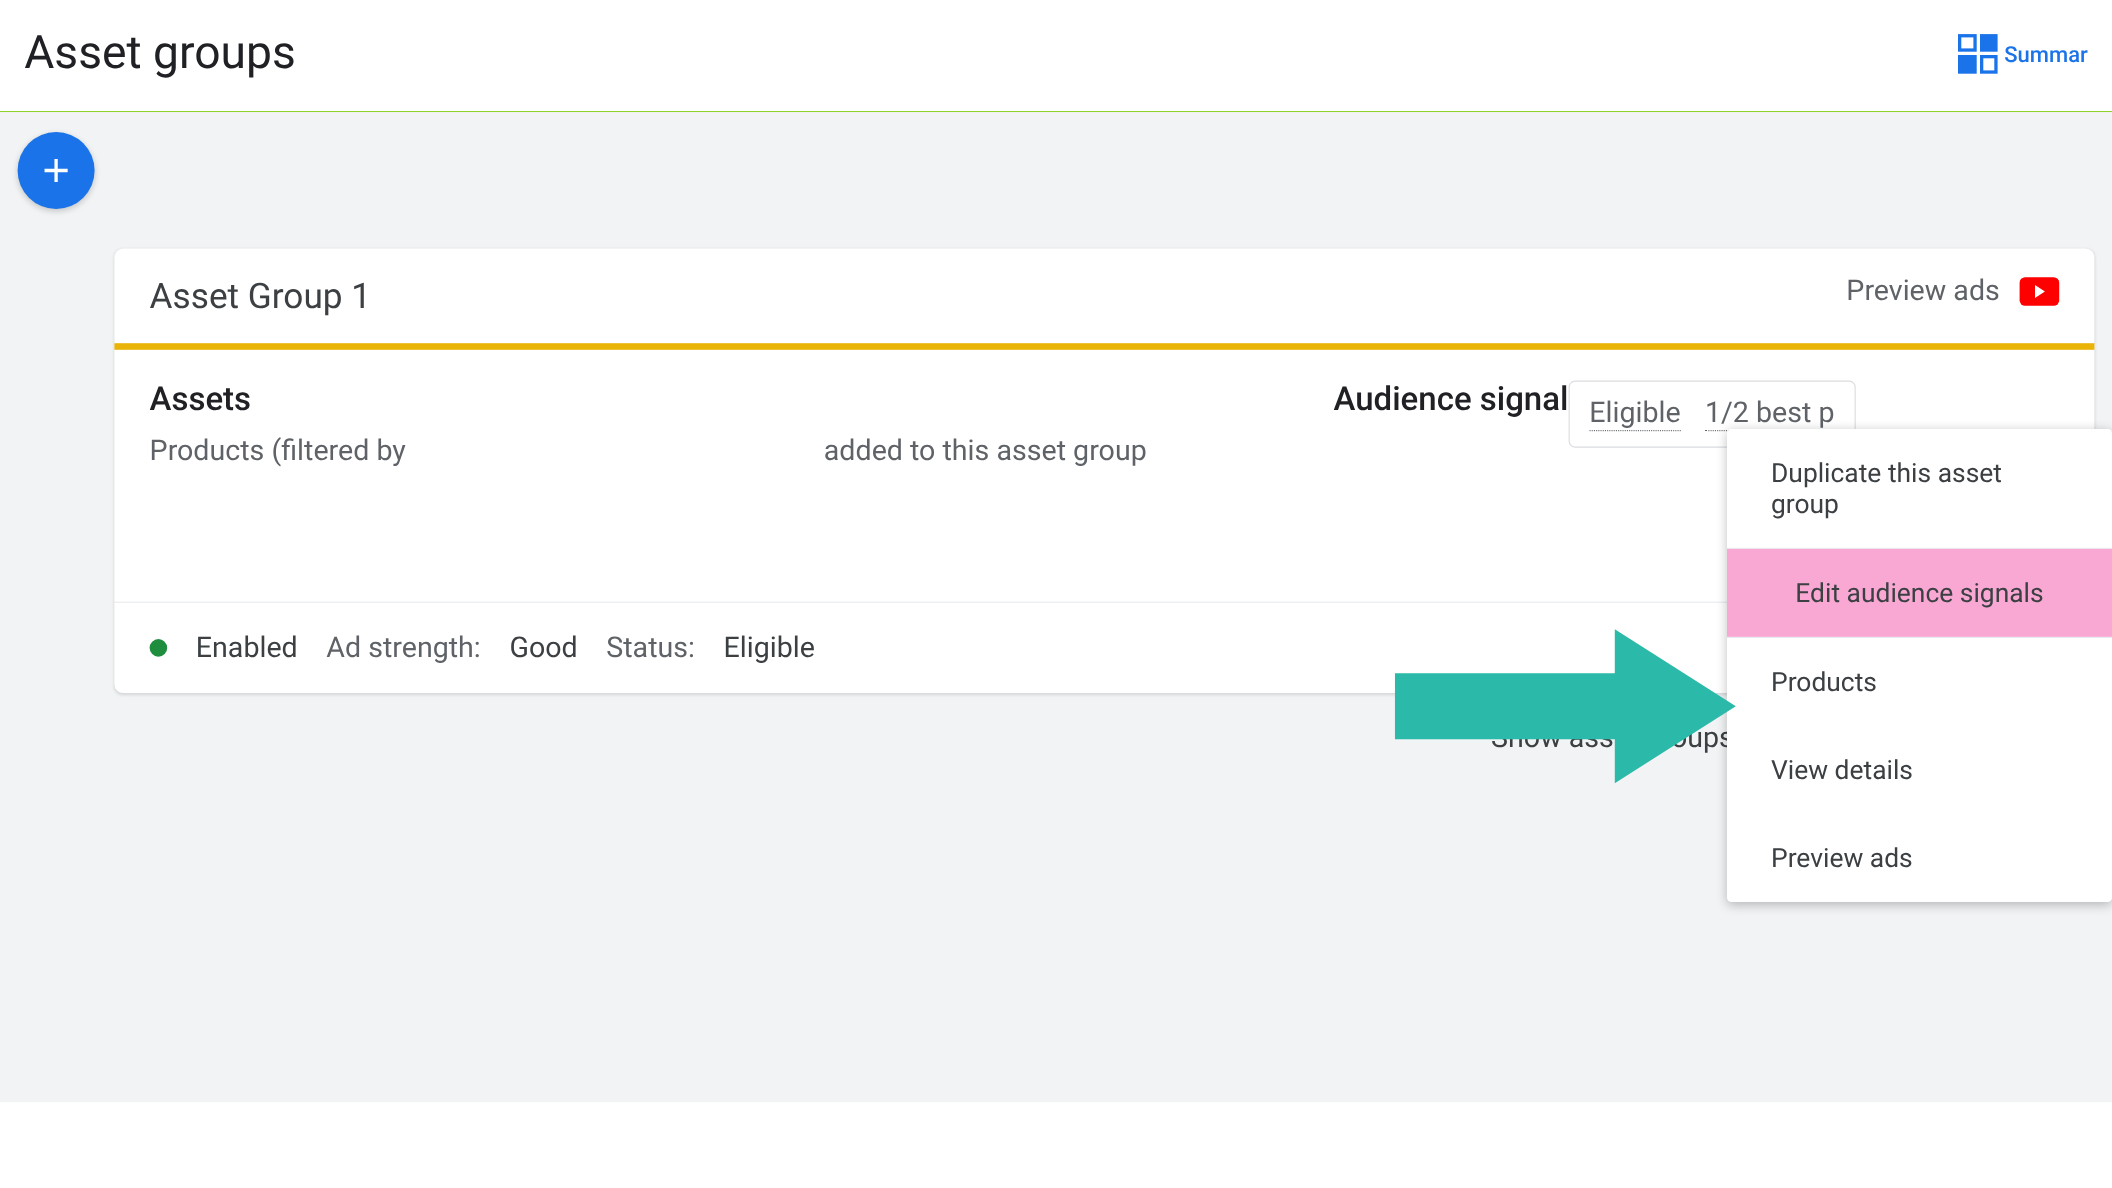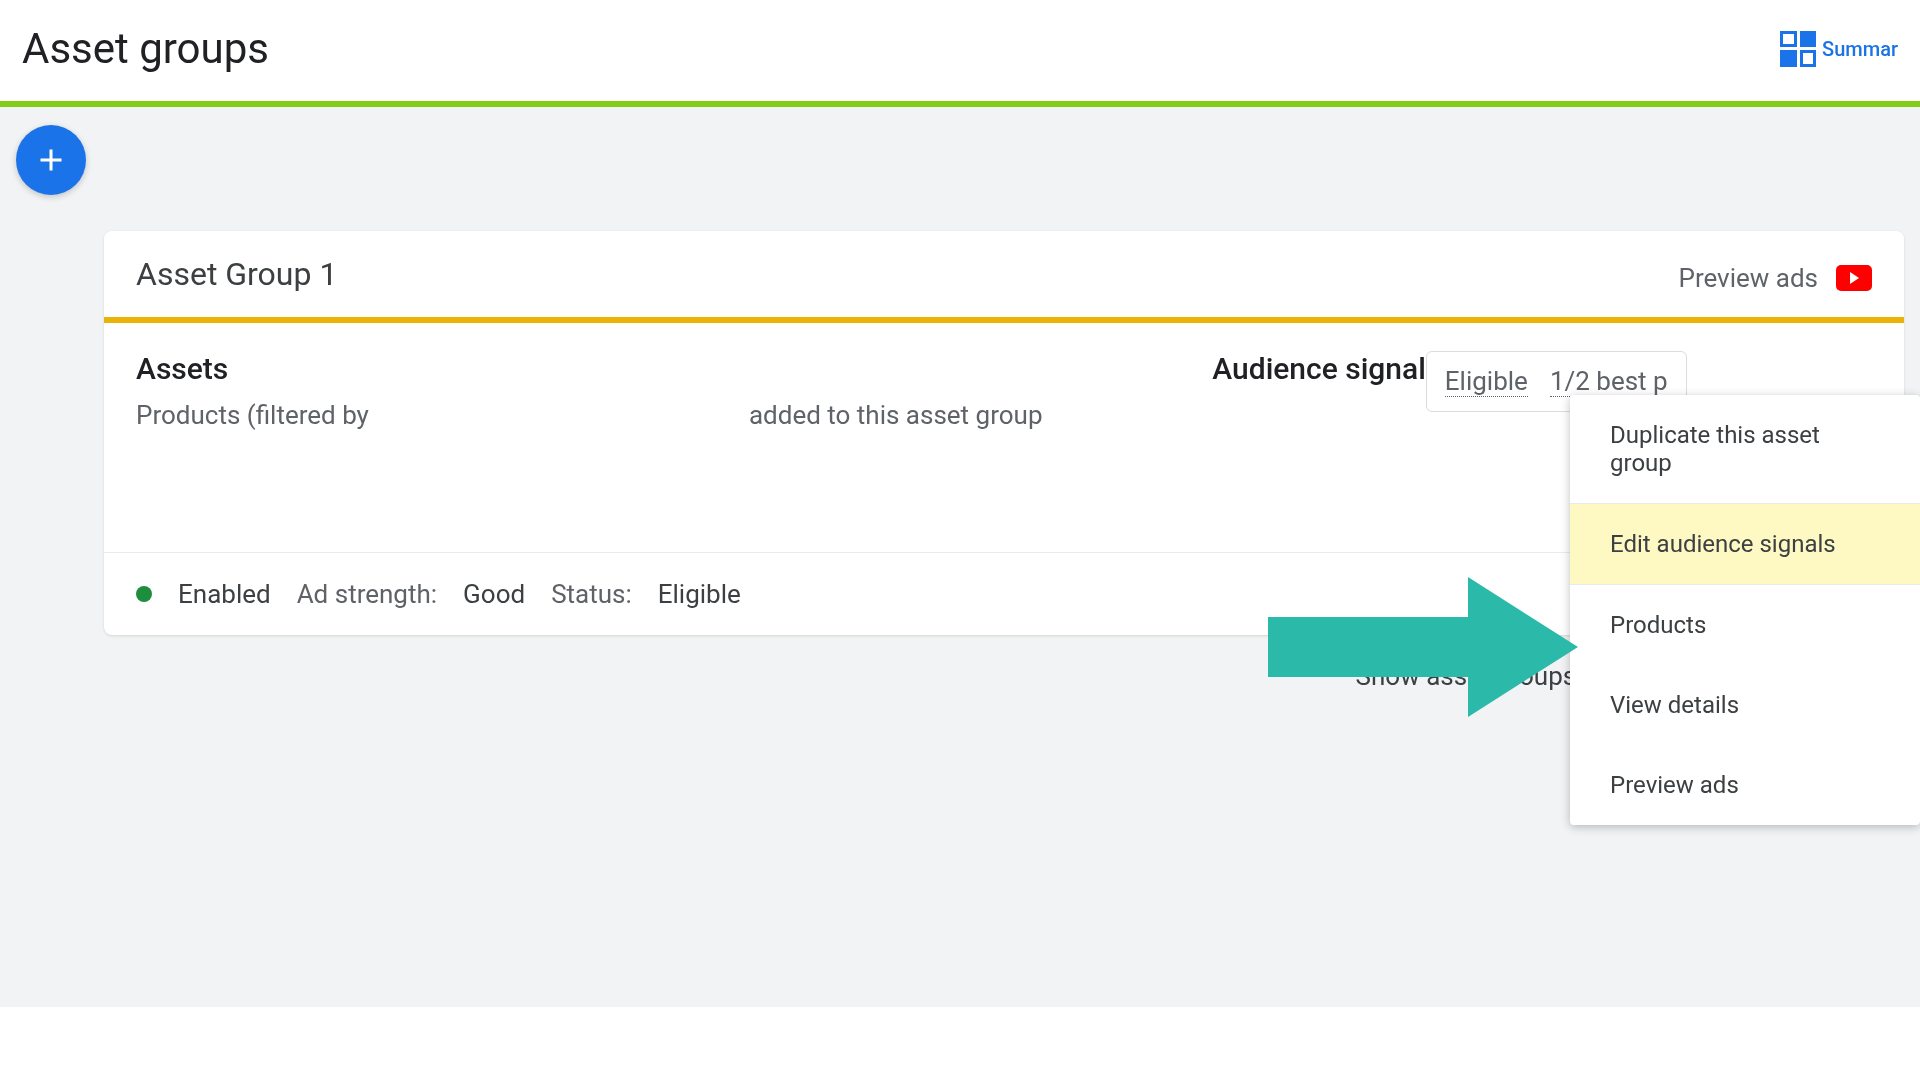--- a/index.html
+++ b/index.html
@@ -1,21 +1,21 @@
 <!DOCTYPE html>
 <html><head>
 <meta charset="utf-8">
 <style>
 * { box-sizing: border-box; margin: 0; padding: 0; }
 body { font-family: 'Google Sans', Roboto, Arial, sans-serif; background: #fff; color: #3c4043; width: 1920px; height: 1080px; overflow: hidden; }
 
 .header {
   display: flex; align-items: center; justify-content: space-between;
   padding: 24px 22px 28px 22px;
-  border-bottom: 6px solid #84cc16;
+  border-bottom: 1px solid #84cc16;
 }
 .page-title { font-size: 42px; font-weight: 400; color: #202124; }
 .summary-group { display: flex; align-items: center; gap: 6px; color: #1a73e8; }
 .summary-icon { display: grid; grid-template-columns: 1fr 1fr; grid-template-rows: 1fr 1fr; gap: 3px; width: 36px; height: 36px; }
 .summary-icon .sq { background: #1a73e8; }
 .summary-icon .sq.outline { background: none; border: 3px solid #1a73e8; }
 .summary-label { font-size: 20px; color: #1a73e8; font-weight: 500; }
 
 .content { background: #f1f3f4; padding: 12px 0 40px 0; min-height: 900px; position: relative; }
 
@@ -25,21 +25,21 @@
   margin-left: 16px; margin-top: 6px; cursor: pointer;
   box-shadow: 0 2px 6px rgba(0,0,0,.2);
 }
 .fab svg { width: 36px; height: 36px; fill: #fff; }
 
 .card {
   background: #fff; border-radius: 8px; margin: 36px 0 0 104px;
   width: 1800px; box-shadow: 0 1px 3px rgba(0,0,0,.12);
   position: relative;
 }
-.card-header { display: flex; align-items: flex-end; justify-content: space-between; padding: 24px 32px; }
+.card-header { display: flex; align-items: flex-start; justify-content: space-between; padding: 24px 32px; }
 .group-name { font-size: 32px; color: #3c4043; }
 .preview-group { display: flex; align-items: center; gap: 18px; }
 .preview-label { font-size: 26px; color: #5f6368; }
 .yt-badge { width: 36px; height: 26px; background: #ff0000; border-radius: 5px; display: flex; align-items: center; justify-content: center; }
 .yt-badge::after { content: ''; border-left: 9px solid #fff; border-top: 6px solid transparent; border-bottom: 6px solid transparent; }
 
 .card-body { border-top: 6px solid #eab308; padding: 28px 32px 56px 32px; display: flex; }
 .assets-col { flex: 0 0 62%; }
 .assets-col h3 { font-size: 30px; font-weight: 500; color: #202124; margin-bottom: 14px; }
 .products-text { font-size: 26px; color: #5f6368; display: flex; gap: 380px; }
@@ -57,21 +57,21 @@
 .pager { display: flex; align-items: center; gap: 18px; justify-content: flex-end; margin: 20px 260px 0 0; font-size: 26px; color: #3c4043; }
 .pager-select { border: 1px solid #9aa0a6; border-radius: 4px; padding: 6px 22px; font-size: 24px; }
 
 
 .menu {
   position: absolute; top: 288px; left: 1570px; width: 350px;
   background: #fff; box-shadow: 0 2px 10px rgba(0,0,0,.25);
   border-radius: 4px; z-index: 50; overflow: hidden;
 }
 .menu-item { padding: 26px 40px; font-size: 24px; color: #3c4043; cursor: pointer; }
-.menu-item.highlight { background: #fef9c3; }
+.menu-item.highlight { background: #f9a8d4; text-align: center; }
 .menu-divider { height: 1px; background: #e8eaed; }
 
 
 .arrow {
   position: absolute; top: 460px; left: 1268px; z-index: 60;
 }
 .arrow svg { width: 320px; height: 160px; }
 </style>
 </head>
 <body>

